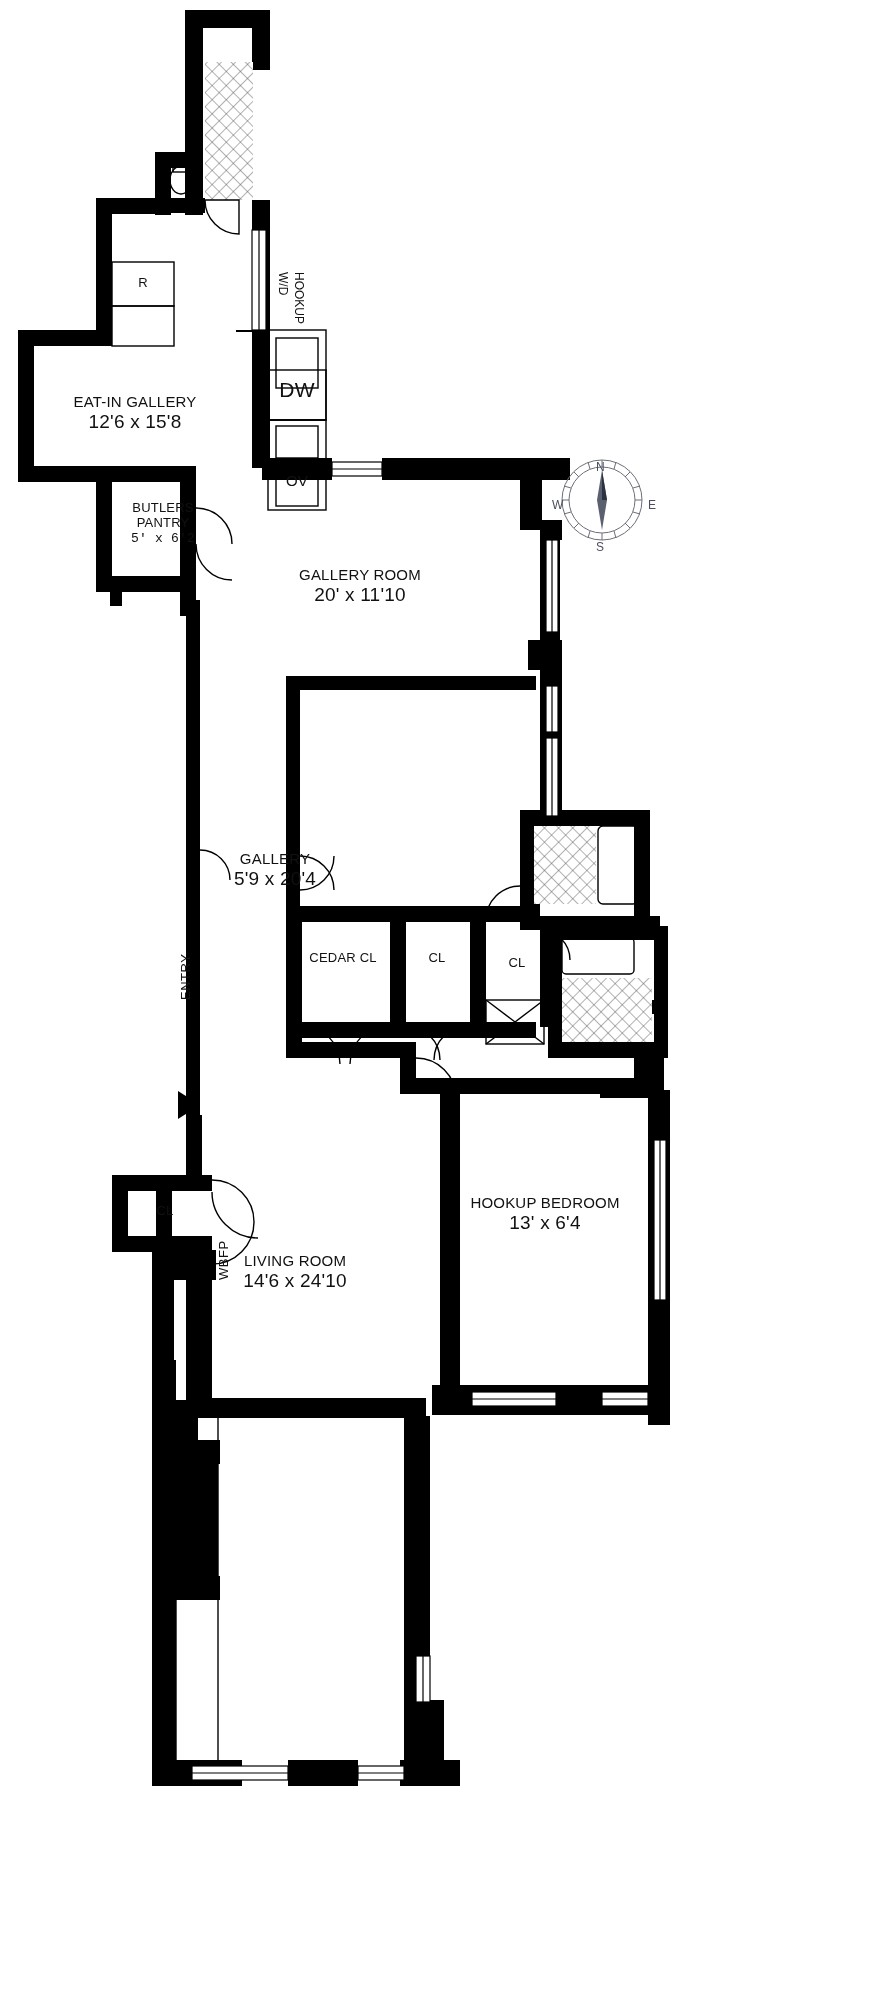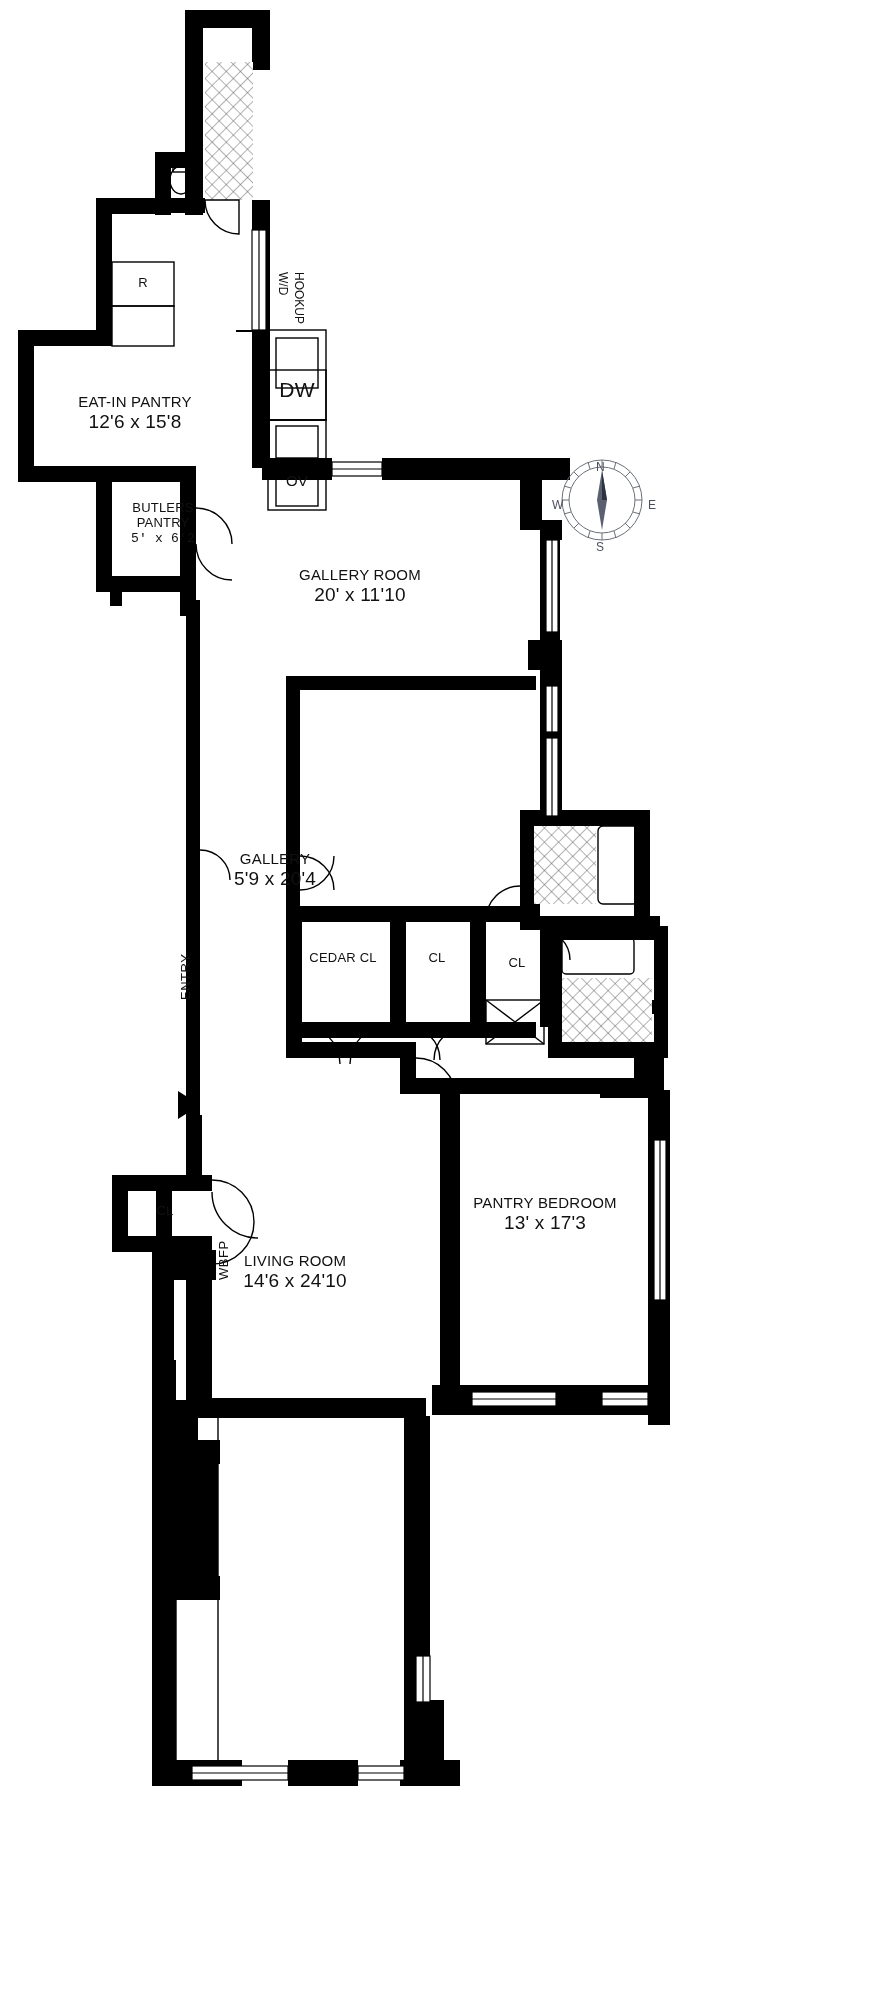--- a/index.html
+++ b/index.html
@@ -294,21 +294,21 @@
       <polygon points="0,-30 5,0 0,0" fill="#2d3340"></polygon>
     </g>
   </svg>
 
   <div class="vert" style="left:596px; top:460px; font-size:12px; color:#4a4f5c;">N</div>
   <div class="vert" style="left:596px; top:540px; font-size:12px; color:#4a4f5c;">S</div>
   <div class="vert" style="left:648px; top:498px; font-size:12px; color:#4a4f5c;">E</div>
   <div class="vert" style="left:552px; top:498px; font-size:12px; color:#4a4f5c;">W</div>
 
   <div class="lbl" style="left:30px; top:393px; width:210px;">
-    <div class="name">EAT-IN PANTRY</div>
+    <div class="name">EAT-IN GALLERY</div>
     <div class="dim">12'6 x 15'8</div>
   </div>
 
   <div class="lbl small" style="left:108px; top:500px; width:110px;">
     <div class="name">BUTLERS</div>
     <div class="name">PANTRY</div>
     <div class="dim">5' x 6'2</div>
   </div>
 
   <div class="lbl" style="left:255px; top:566px; width:210px;">
@@ -321,22 +321,22 @@
     <div class="name">GALLERY</div>
     <div class="dim">5'9 x 20'4</div>
   </div>
 
   <div class="lbl" style="left:200px; top:1252px; width:190px;text-align:center;">
     <div class="name">LIVING ROOM</div>
     <div class="dim">14'6 x 24'10</div>
   </div>
 
   <div class="lbl" style="left:440px; top:1194px; width:210px;">
-    <div class="name">PANTRY BEDROOM</div>
-    <div class="dim">13' x 17'3</div>
+    <div class="name">HOOKUP BEDROOM</div>
+    <div class="dim">13' x 6'4</div>
   </div>
 
   <div class="lbl small" style="left:298px; top:950px; width:90px;">
     <div class="name">CEDAR CL</div>
   </div>
   <div class="lbl small" style="left:402px; top:950px; width:70px;">
     <div class="name">CL</div>
   </div>
   <div class="lbl small" style="left:482px; top:955px; width:70px;">
     <div class="name">CL</div>

